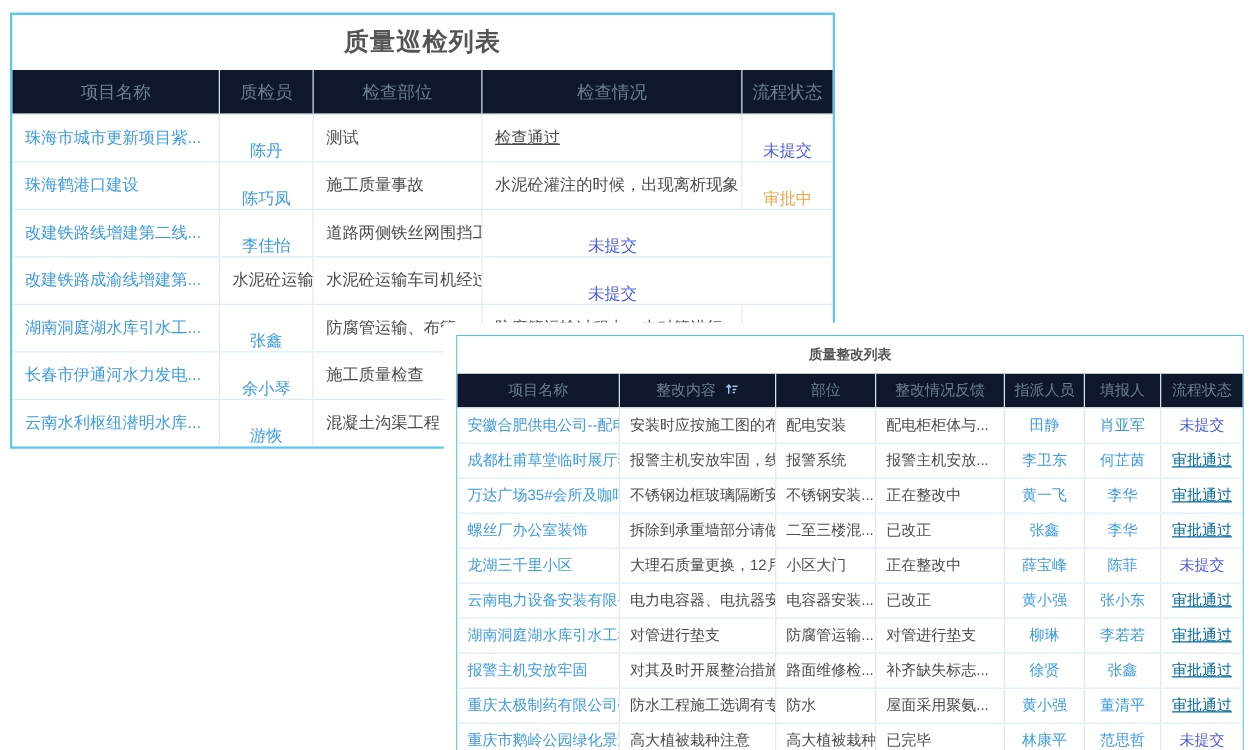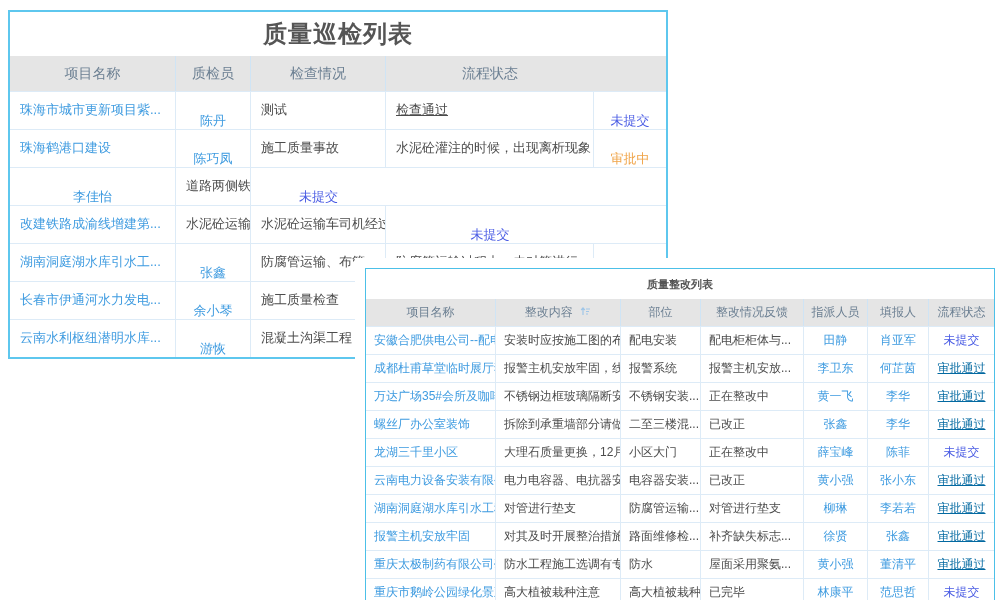--- a/index.html
+++ b/index.html
@@ -4,23 +4,23 @@
 <style>
   html,body{margin:0;padding:0;background:#fff;}
   .canvas{
     position:relative;width:1000px;height:600px;overflow:hidden;background:#fff;
     font-family:"Liberation Sans","DejaVu Sans",sans-serif;
   }
   .card{position:absolute;background:#fff;box-sizing:border-box;}
   .t1{left:8px;top:10px;width:660px;border:2px solid #5ec7ee;}
   .t2{left:365px;top:268px;width:630px;border:1px solid #4cc0e8;box-shadow:0 0 0 10px #ffffff;}
   .card-title{text-align:center;font-weight:bold;color:#555;background:#fff;}
-  .t1 .card-title{height:44px;line-height:44px;font-size:24px;letter-spacing:1px;}
+  .t1 .card-title{height:44px;line-height:44px;font-size:20px;letter-spacing:1px;}
   .t2 .card-title{height:30px;line-height:30px;font-size:11px;}
-  .thead{display:grid;background:#e5e5e5;color:#6b7f92;}
+  .thead{display:grid;background:#0f172a;color:#6b7f92;}
   .t1 .thead{grid-template-columns:166px 75px 135px 208px 1fr;height:35px;line-height:35px;font-size:14px;}
   .t2 .thead{grid-template-columns:130px 125px 80px 103px 64px 61px 1fr;height:27px;line-height:27px;font-size:12px;}
   .th{text-align:center;border-right:1px solid #cfe4f5;overflow:hidden;white-space:nowrap;}
   .th:last-child{border-right:none;}
   .tr{display:grid;border-top:1px solid #ddebf7;background:#fff;}
   .t1 .tbody .tr{grid-template-columns:166px 75px 135px 208px 1fr;height:37px;line-height:36px;font-size:13px;}
   .t2 .tbody .tr{grid-template-columns:130px 125px 80px 103px 64px 61px 1fr;height:27px;line-height:26px;font-size:12px;}
   .td{padding:0 10px;border-right:1px solid #ddebf7;overflow:hidden;white-space:nowrap;text-overflow:clip;}
   .t2 .td{padding:0 8px;}
   .td:last-child{border-right:none;}
@@ -36,39 +36,41 @@
 </head>
 <body>
 
 <div class="canvas">
 
   <section class="card t1">
     <div class="card-title">质量巡检列表</div>
     <div class="thead">
       <div class="th">项目名称</div>
       <div class="th">质检员</div>
+      <div class="th">检查部位</div>
       <div class="th">检查情况</div>
       <div class="th">流程状态</div>
     </div>
     <div class="tbody">
         <div class="tr">
           <div class="td link">珠海市城市更新项目紫...</div>
           <div class="td link center">陈丹</div>
           <div class="td dark">测试</div>
           <div class="td dark u">检查通过</div>
           <div class="td center st-unsubmitted">未提交</div>
         </div>
         <div class="tr">
           <div class="td link">珠海鹤港口建设</div>
           <div class="td link center">陈巧凤</div>
           <div class="td dark">施工质量事故</div>
           <div class="td dark">水泥砼灌注的时候，出现离析现象</div>
           <div class="td center st-pending">审批中</div>
         </div>
         <div class="tr">
+          <div class="td link">改建铁路线增建第二线...</div>
           <div class="td link center">李佳怡</div>
           <div class="td dark">道路两侧铁丝网围挡工作按设计...</div>
           <div class="td center st-unsubmitted">未提交</div>
         </div>
         <div class="tr">
           <div class="td link">改建铁路成渝线增建第...</div>
           <div class="td dark">水泥砼运输车检查</div>
           <div class="td dark">水泥砼运输车司机经过专门培训...</div>
           <div class="td center st-unsubmitted">未提交</div>
         </div>

